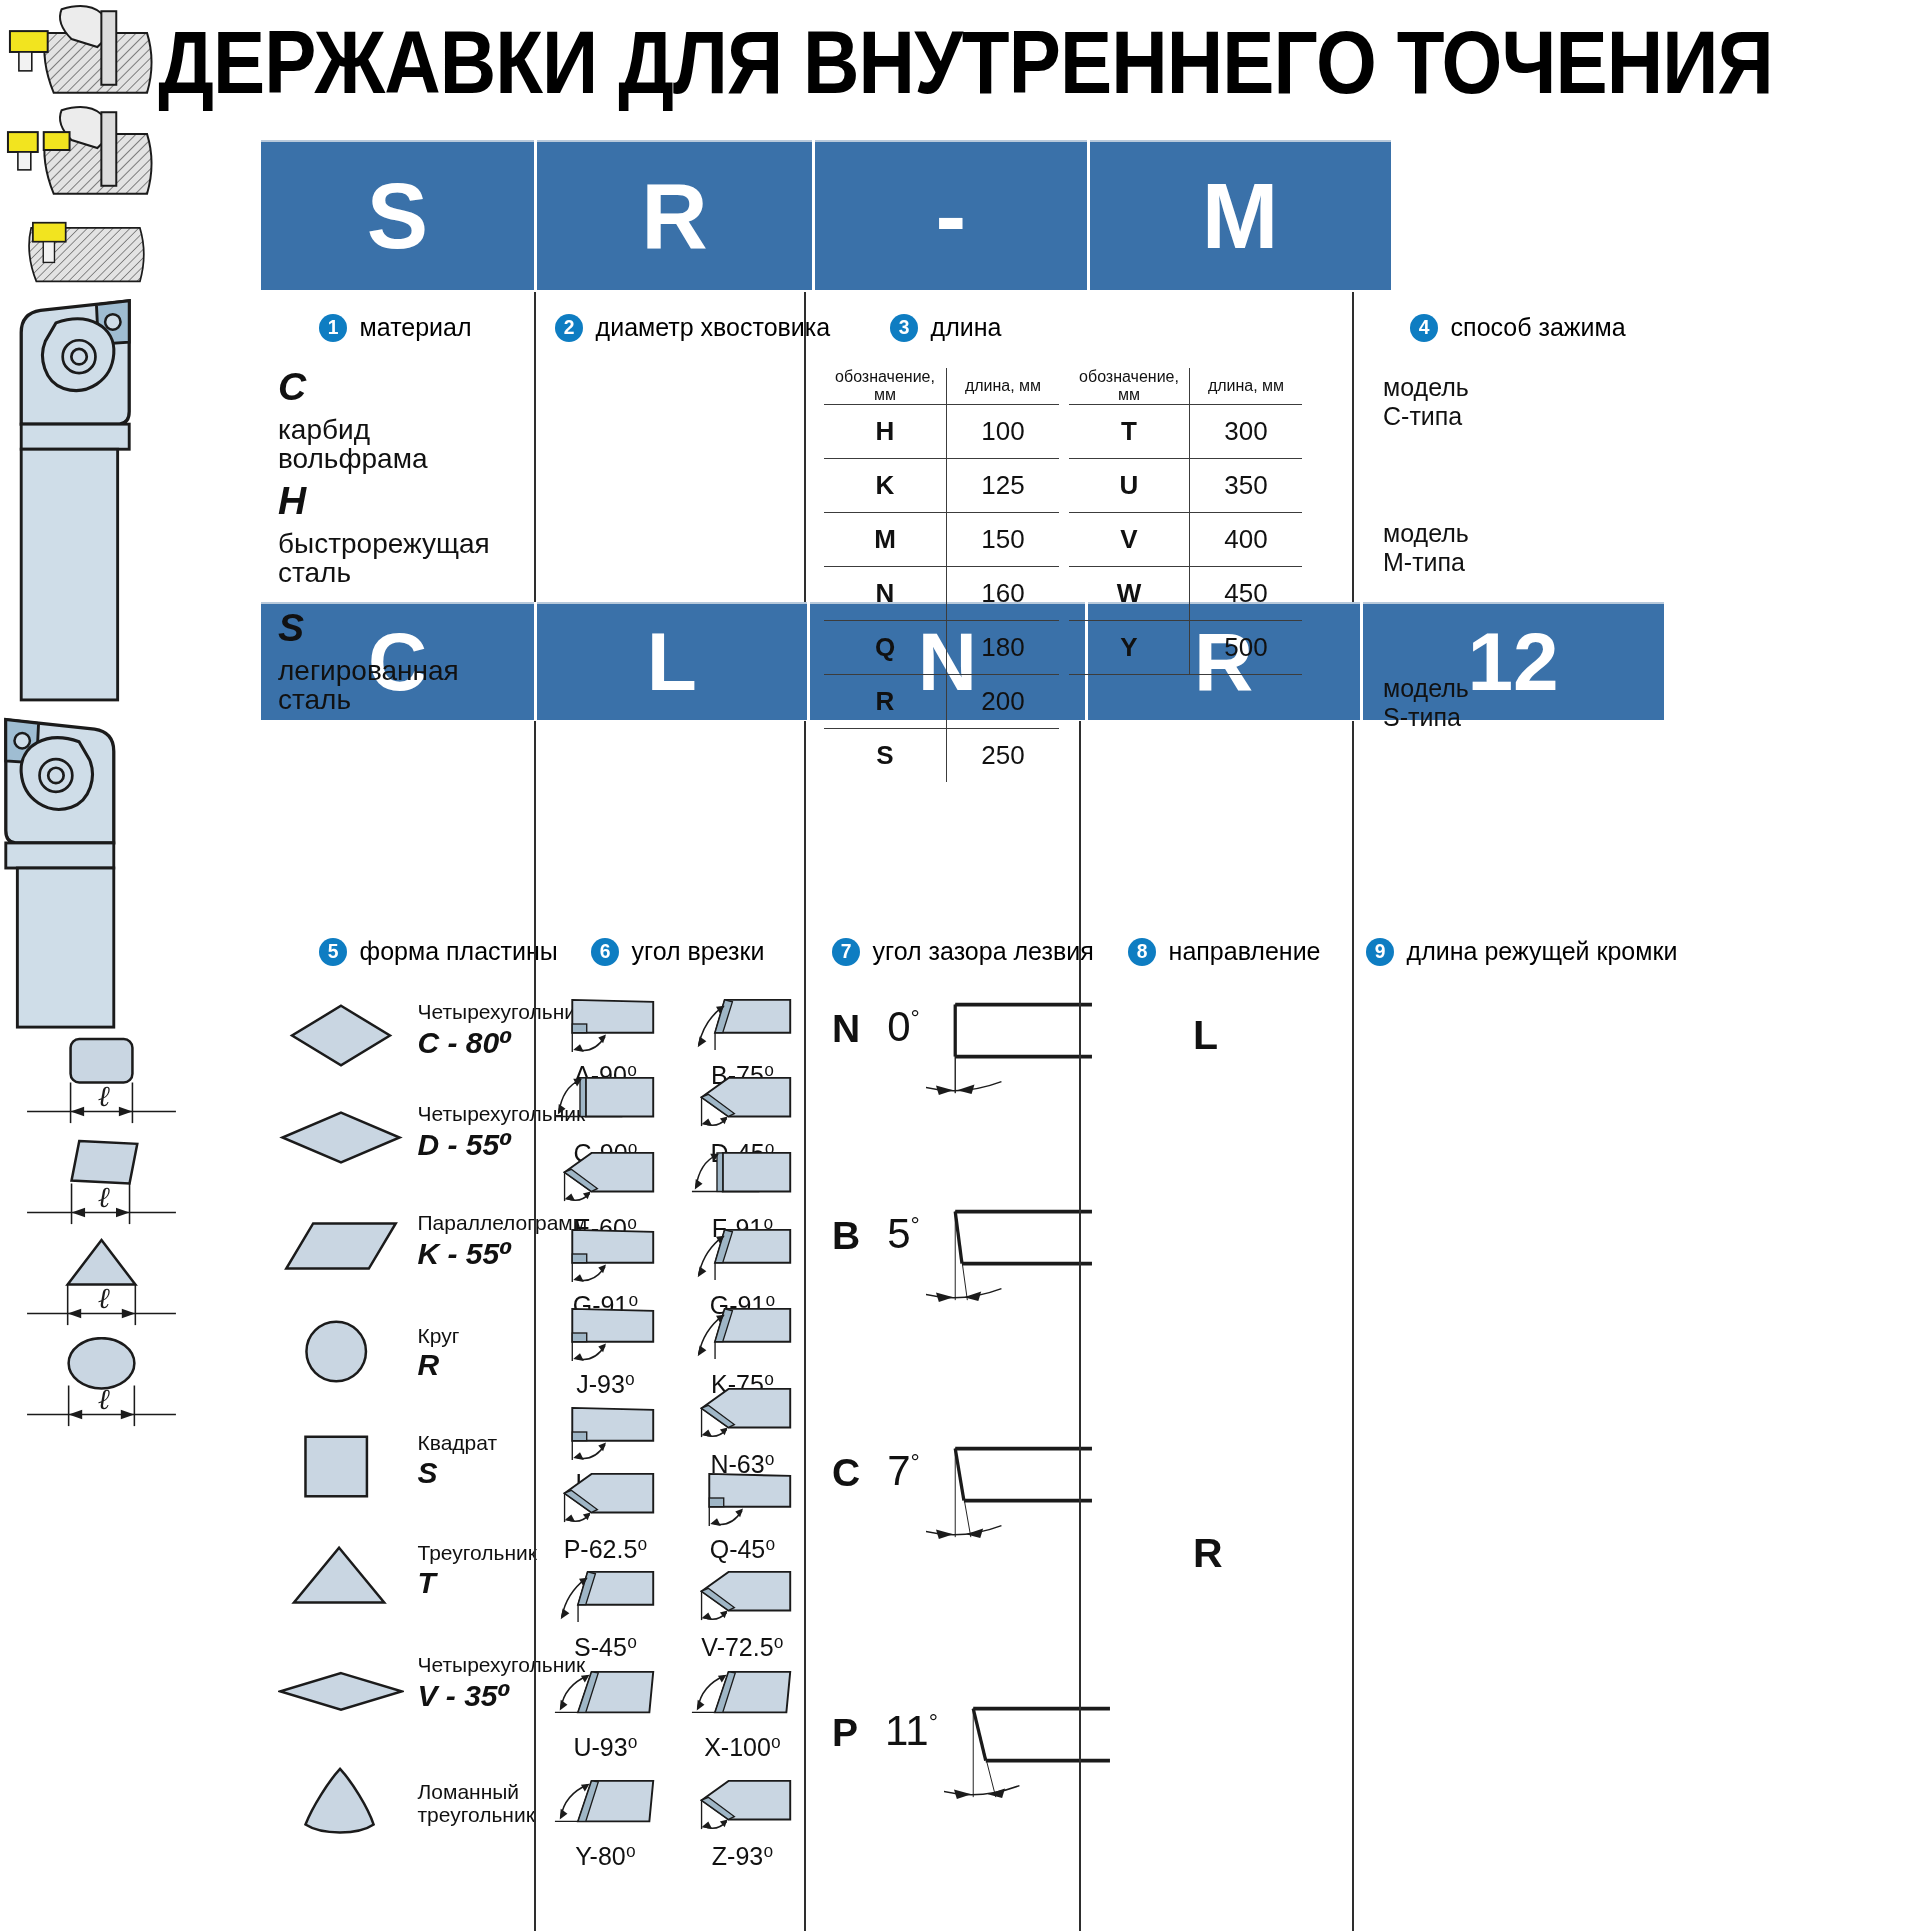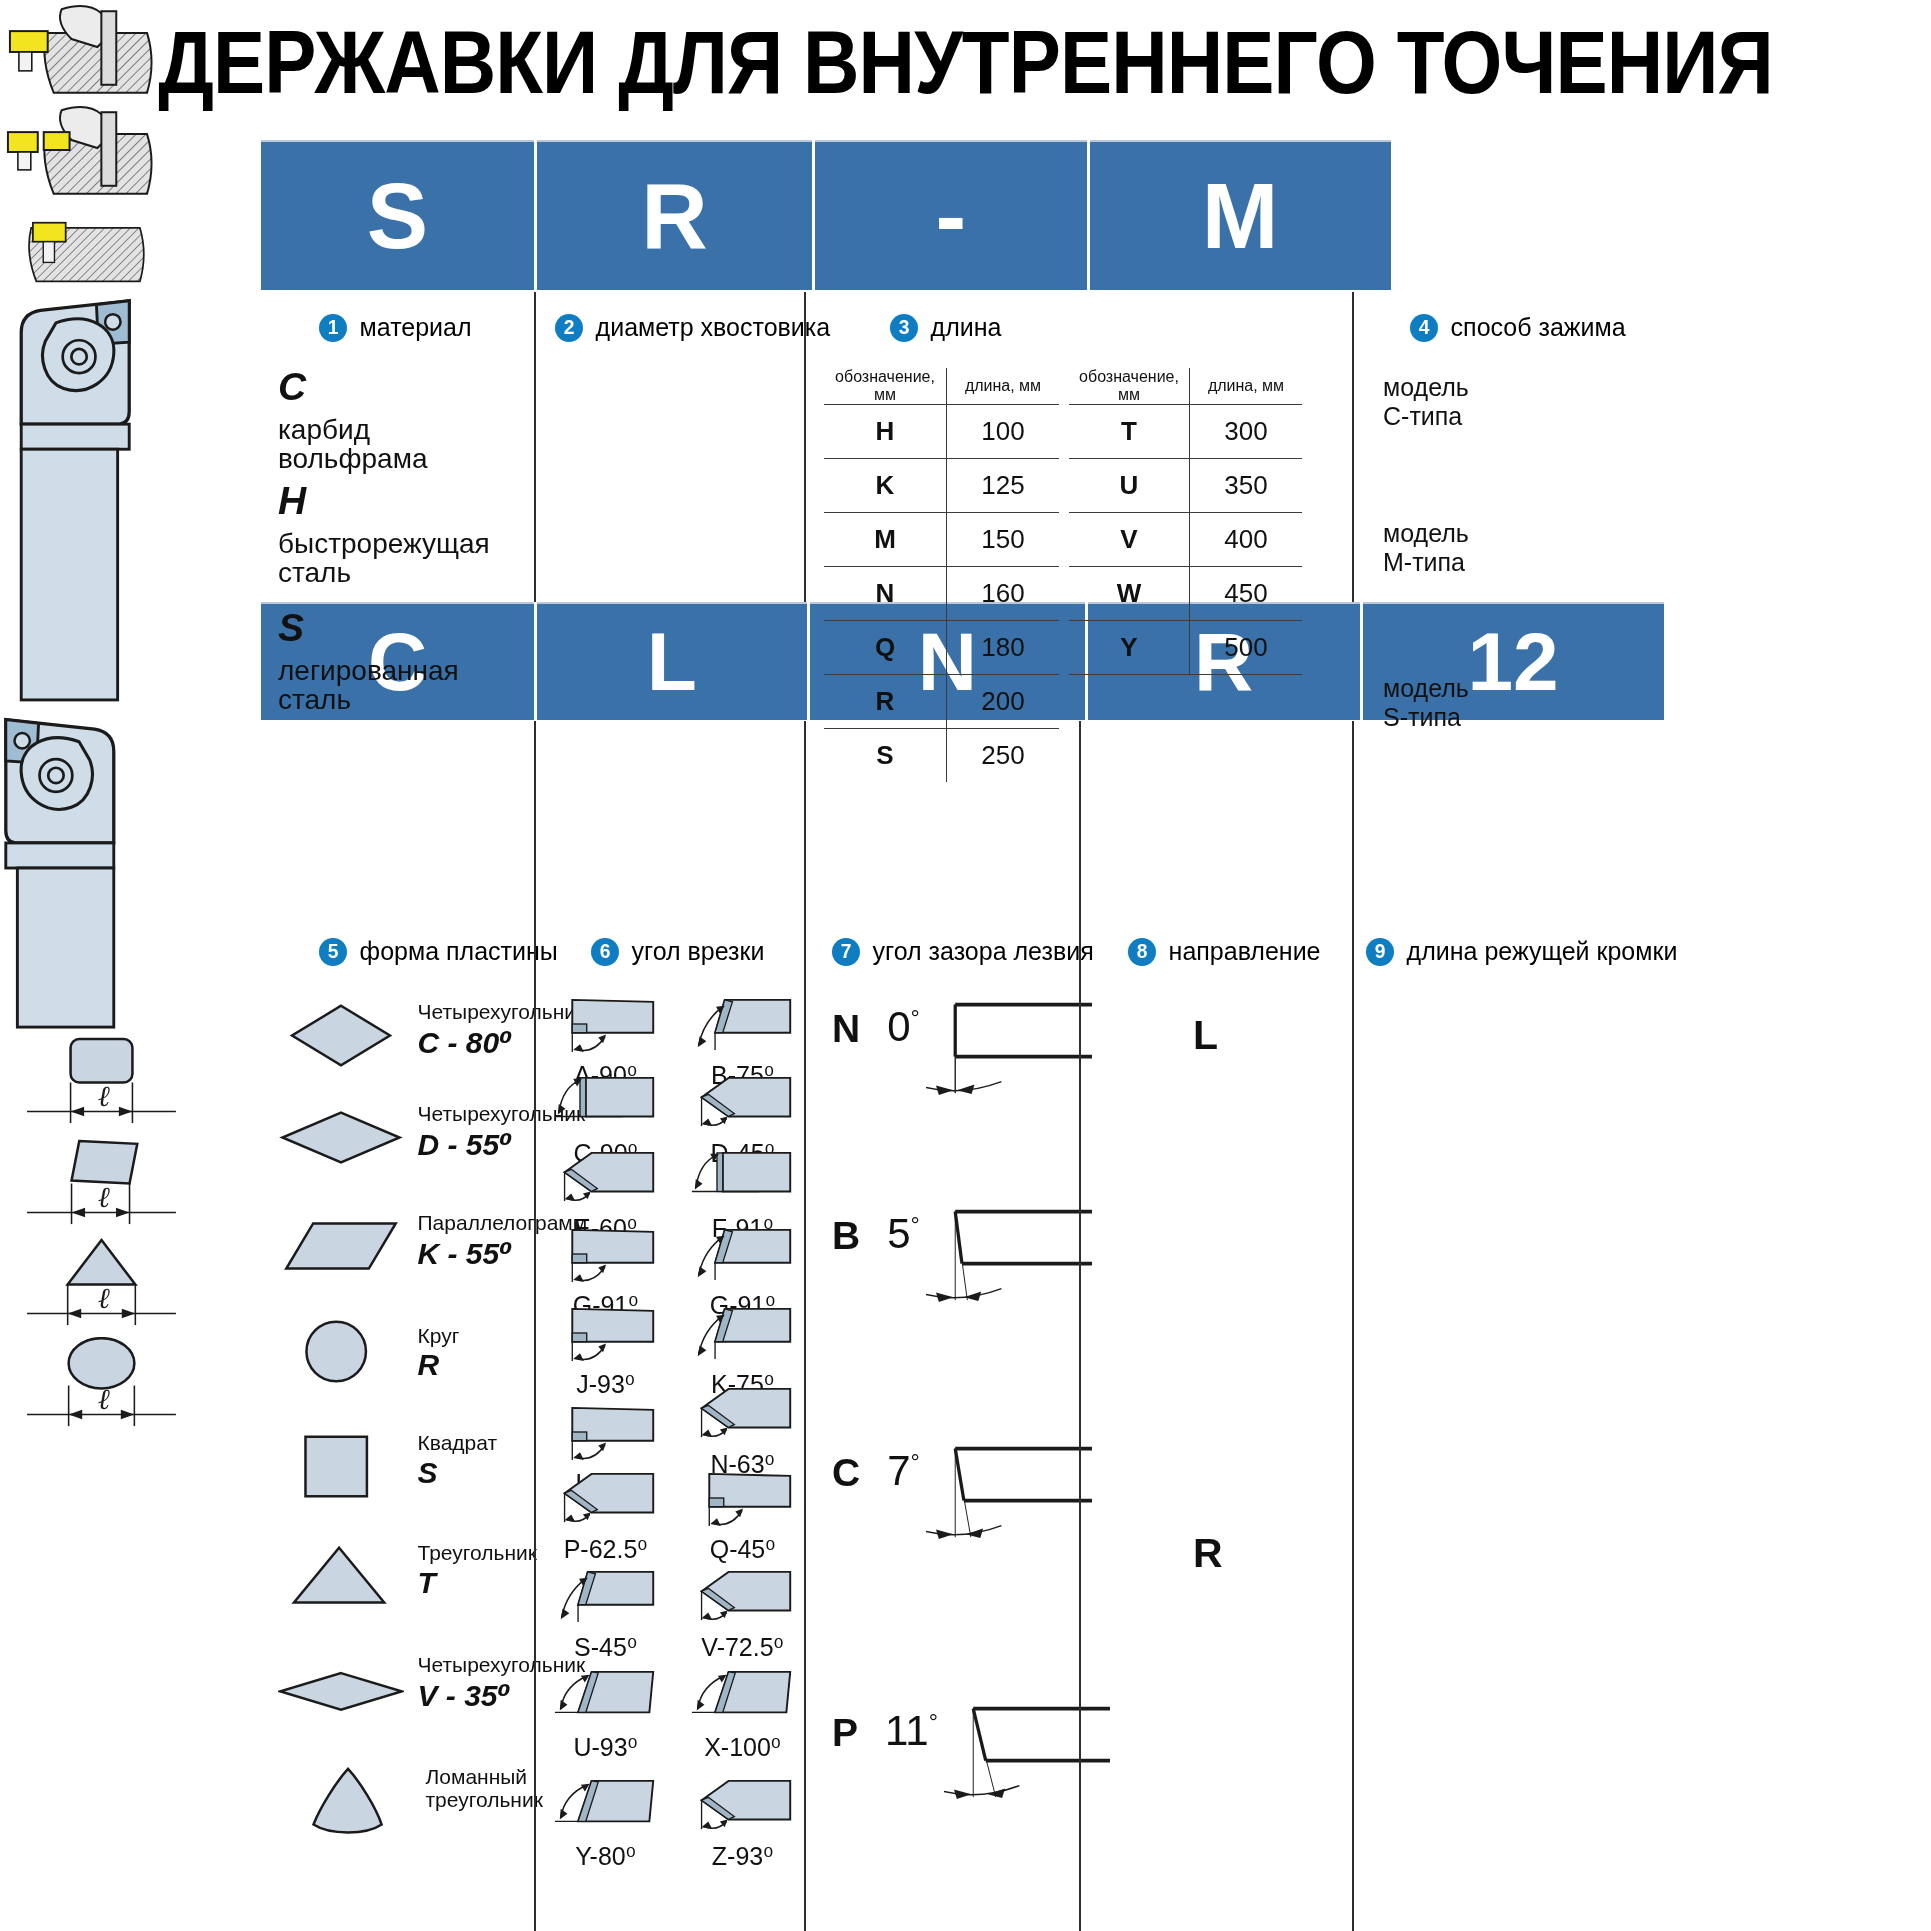--- a/index.html
+++ b/index.html
@@ -260,21 +260,21 @@
       </div>
       <div class="abs s5-item" style="left: 278px; top: 1653px;">
         <div style="width: 126px;"><svg width="126" height="72" viewBox="0 0 130 75" xmlns="http://www.w3.org/2000/svg">
             <polygon points="65,21 128,40 65,59 2,40" fill="#C9D6E2" stroke="#1B1B1B" stroke-width="2.6"></polygon>
           </svg></div>
         <div class="s5-text">
           <div class="s5-name">Четырехугольник</div>
           <div class="s5-code">V - 35⁰</div>
         </div>
       </div>
-      <div class="abs s5-item" style="left: 286px; top: 1765px;">
+      <div class="abs s5-item" style="left: 278px; top: 1765px; align-items: center;">
         <div style="width: 126px;"><svg width="126" height="72" viewBox="0 0 130 75" xmlns="http://www.w3.org/2000/svg">
             <path d="M64,4 C76,17 93,44 99,62 C83,73 45,73 28,62 C35,44 52,17 64,4 Z" fill="#C9D6E2" stroke="#1B1B1B" stroke-width="2.6"></path>
           </svg></div>
         <div class="s5-text">
           <div class="s5-name">Ломанный треугольник</div>
         </div>
       </div>
     </div>
   <div id="s6-grid">
       <div class="abs s6-cell" style="left: 541px; top: 994px; width: 129px;">

